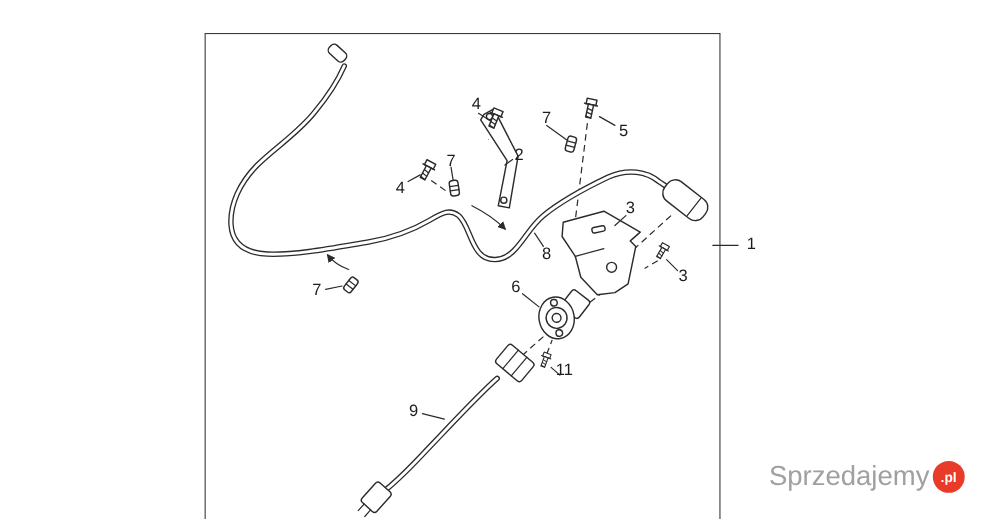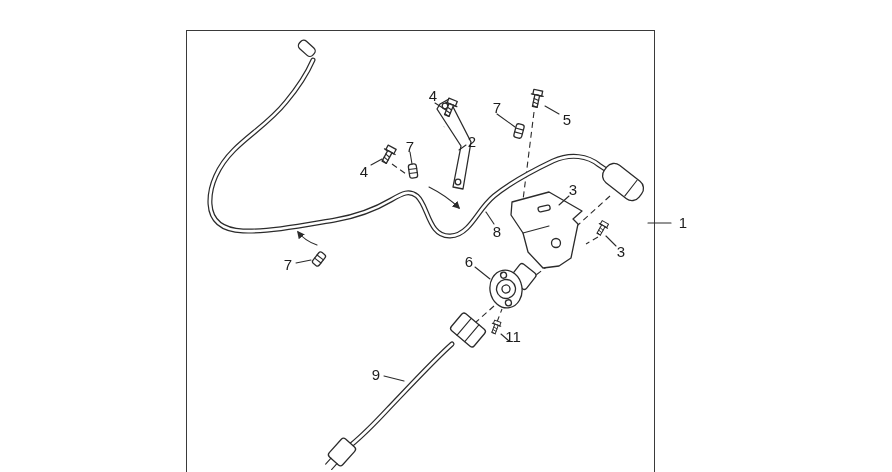--- a/index.html
+++ b/index.html
@@ -169,14 +169,18 @@
   <div class="callout" style="left:410px;top:146px">7</div>
   <div class="callout" style="left:573px;top:189px">3</div>
   <div class="callout" style="left:621px;top:251px">3</div>
   <div class="callout" style="left:683px;top:222px">1</div>
   <div class="callout" style="left:497px;top:231px">8</div>
   <div class="callout" style="left:288px;top:264px">7</div>
   <div class="callout" style="left:469px;top:261px">6</div>
   <div class="callout" style="left:513px;top:336px">11</div>
   <div class="callout" style="left:376px;top:374px">9</div>
 
+  <div class="watermark">
+    <span class="wm-text">Sprzedajemy</span>
+    <span class="wm-badge">.pl</span>
+  </div>
 
 </div>
 
 </body></html>

